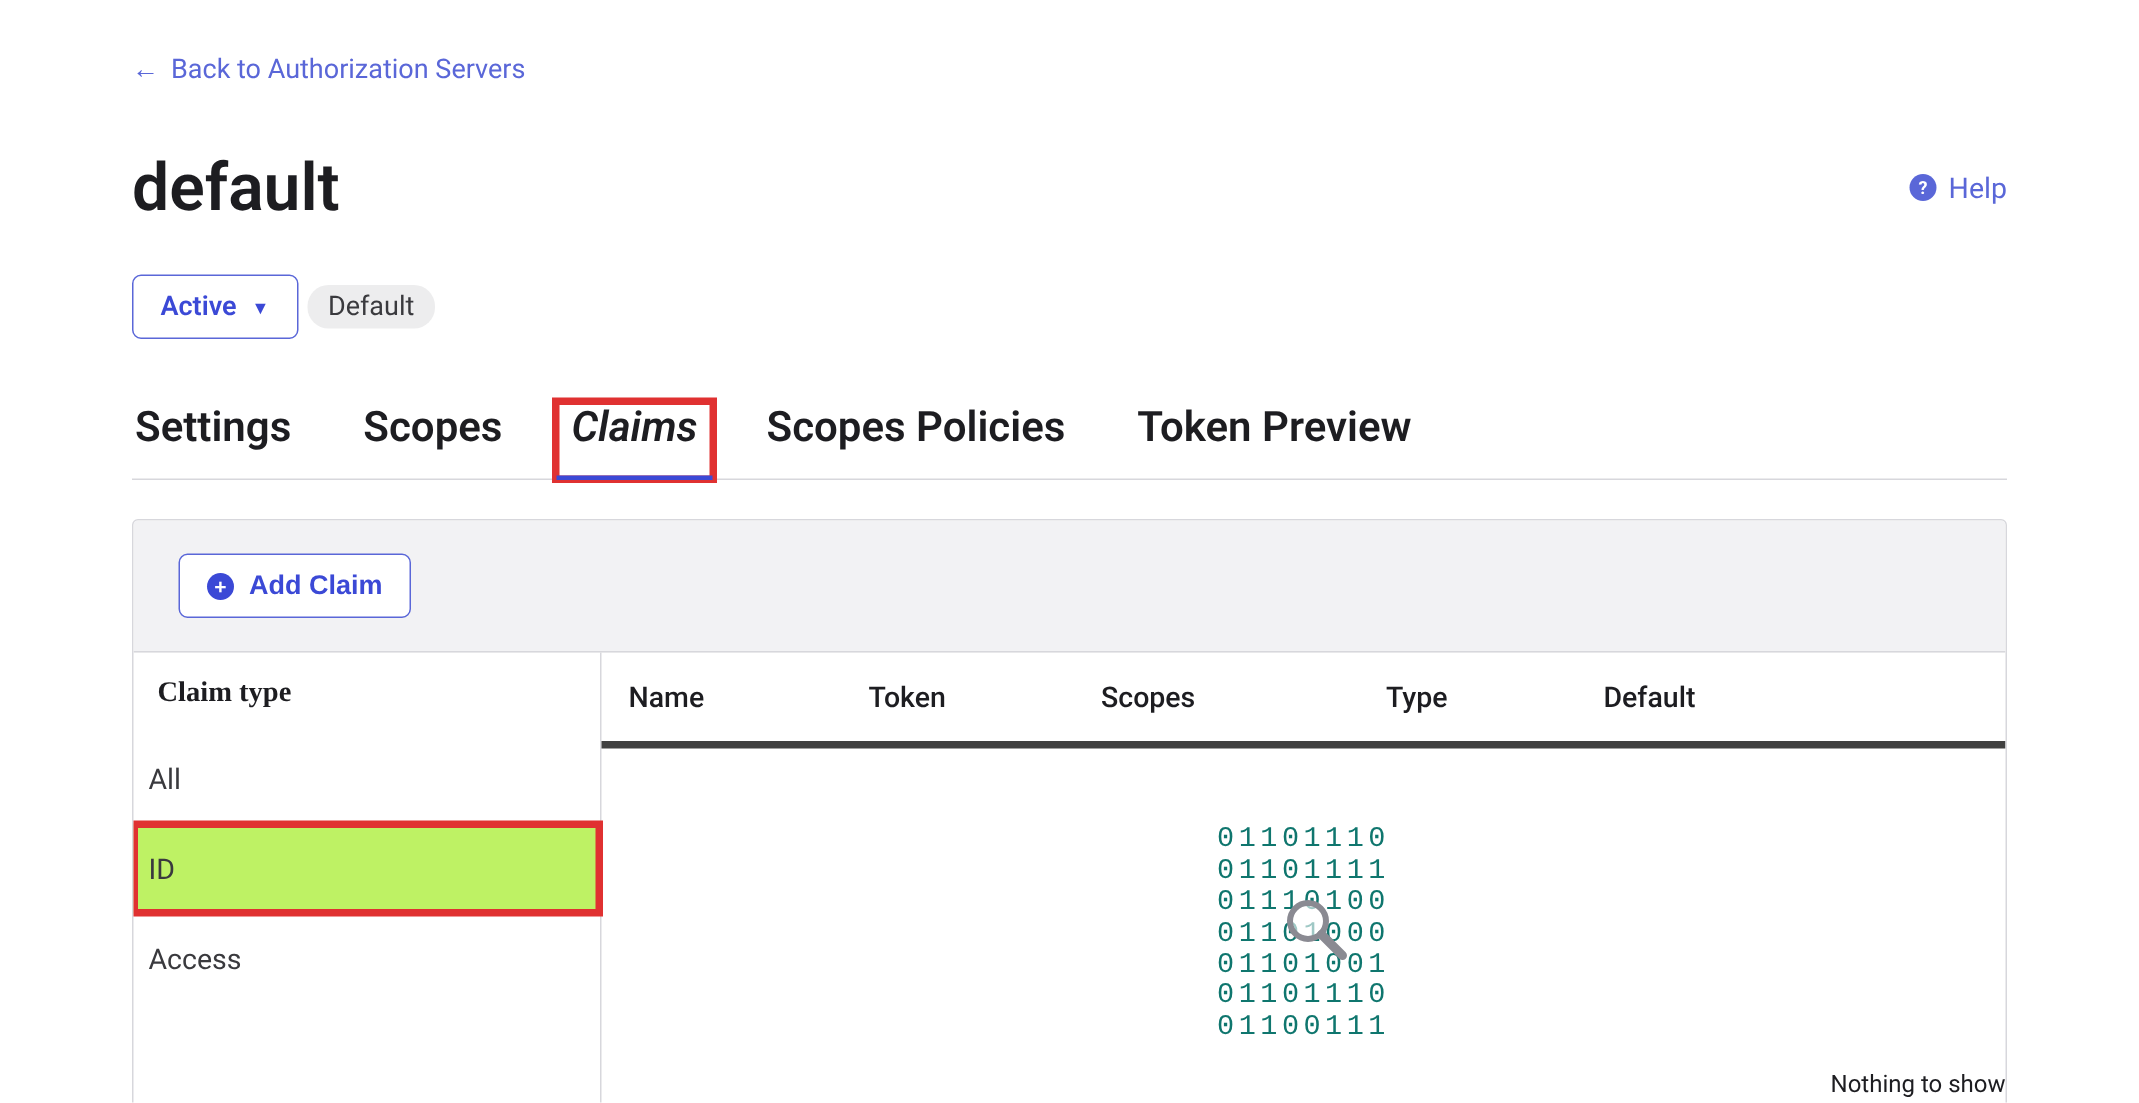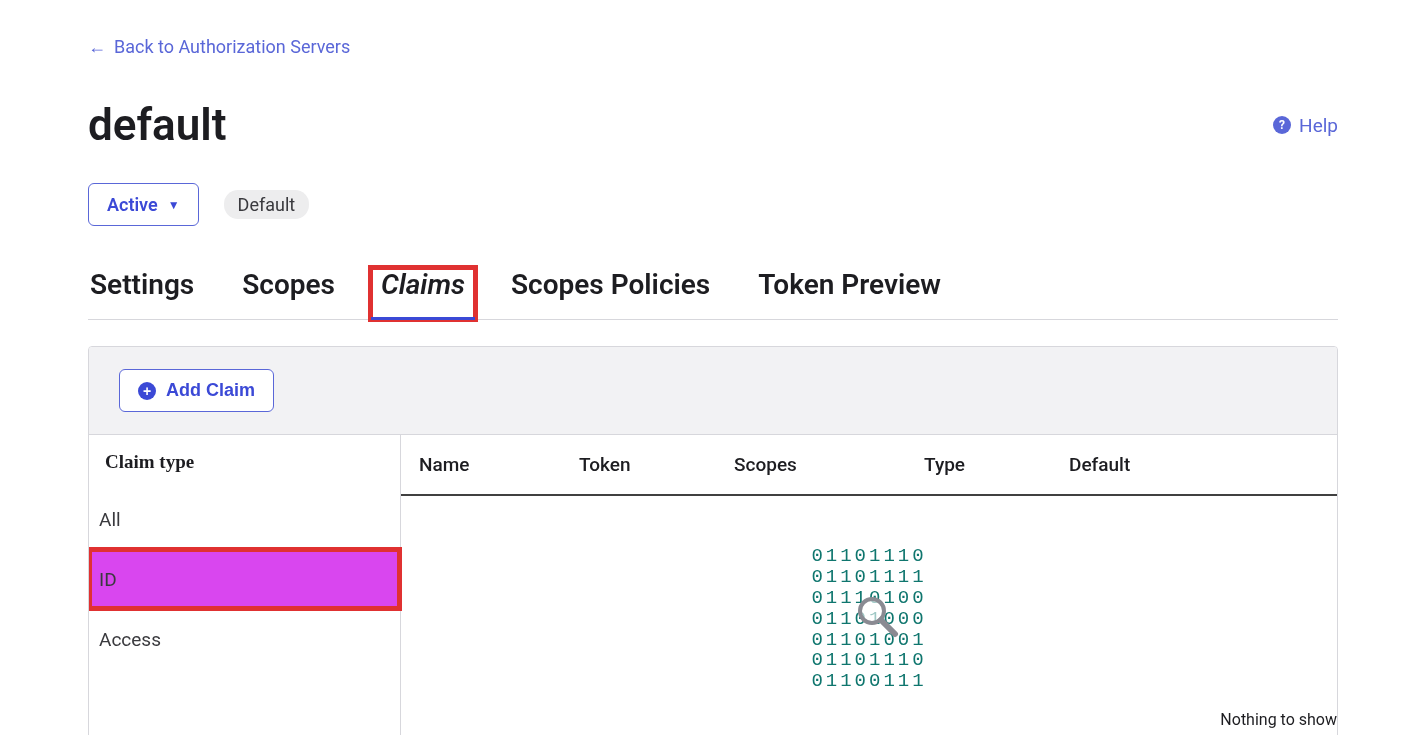--- a/index.html
+++ b/index.html
@@ -61,21 +61,21 @@
     align-items: center;
     justify-content: center;
     font-size: 12px;
     font-weight: 700;
   }
 
   
   .status-row {
     display: flex;
     align-items: center;
-    gap: 25px;
+    gap: 6px;
     margin-top: 32px;
   }
   .status-dropdown {
     border: 1.5px solid #5a67d8;
     border-radius: 6px;
     padding: 10px 18px;
     color: #3b49d6;
     font-size: 18px;
     font-weight: 600;
     display: inline-flex;
@@ -190,40 +190,40 @@
     font-family: Liberation Serif, serif;
   }
   .sidebar-item {
     font-size: 19px;
     color: #3a3a3e;
     padding: 18px 10px;
     cursor: pointer;
     border-top: 1px solid transparent;
   }
   .sidebar-item.selected {
-    background: #d946ef;
+    background: #bef264;
   }
   .sidebar .hl-item {
     outline: 5px solid #e03131;
     outline-offset: -3px;
   }
 
   
   .main-area {
     flex: 1;
     display: flex;
     flex-direction: column;
   }
   .table-header {
     display: flex;
     padding: 18px 18px;
     font-size: 19px;
     font-weight: 500;
     color: #1d1d21;
-    border-bottom: 2px solid #404040;
+    border-bottom: 5px solid #404040;
   }
   .col-name   { width: 160px; }
   .col-value  { width: 155px; }
   .col-scopes { width: 190px; }
   .col-type   { width: 145px; }
   .col-incl   { flex: 1; }
 
   .empty-state {
     flex: 1;
     text-align: center;

